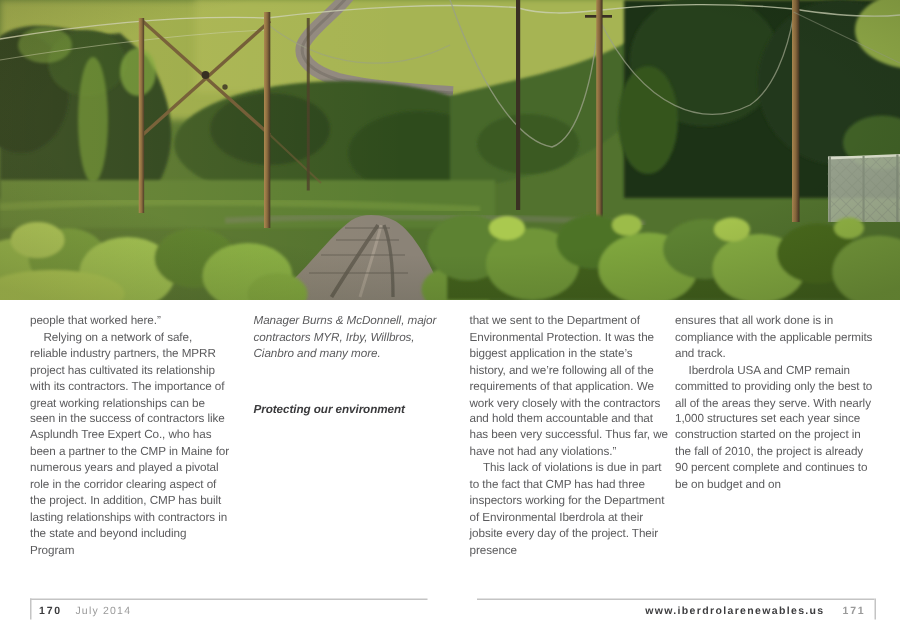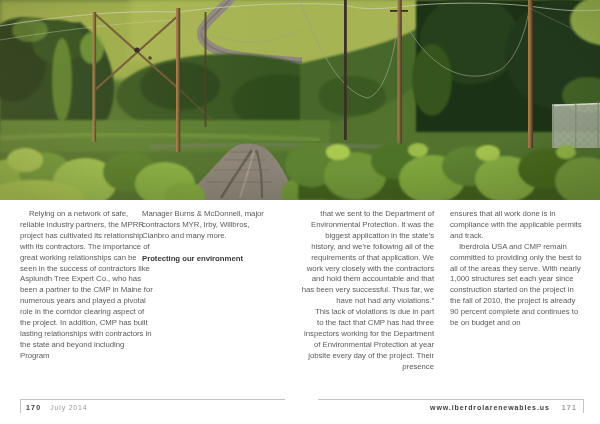--- a/index.html
+++ b/index.html
@@ -2,23 +2,23 @@
 <html><head>
 <meta charset="utf-8">
 <style>
   html,body{margin:0;padding:0;background:#e8e8e8;}
   .page{position:relative;width:600px;height:424px;background:#ffffff;overflow:hidden;
         font-family:"Liberation Sans",sans-serif;}
   .photo{position:absolute;left:0;top:0;width:600px;height:200px;overflow:hidden;}
   .photo svg{display:block;}
   .col{position:absolute;top:209px;width:134px;}
   .col p{margin:0;font-size:7.8px;line-height:10.9px;color:#5b5b5d;letter-spacing:-0.05px;}
-  .col p.heading{font-weight:bold;color:#3a3a3c;margin-top:12px;}
+  .col p.heading{font-weight:bold;color:#3a3a3c;margin-top:26px;}
   .col p.indent{text-indent:9px;}
-  .c1{left:20px;} .c2{left:142px;} .c3{left:300px;text-align:right;} .c4{left:450px;width:133px;}
+  .c1{left:20px;} .c2{left:169px;font-style:italic;} .c3{left:313px;} .c4{left:450px;width:133px;}
   .rule{position:absolute;height:1px;background:#c4c4c4;top:399px;}
   .rule-l{left:20px;width:265px;} .rule-r{left:318px;width:265px;}
   .tick{position:absolute;width:1px;height:14px;background:#c4c4c4;top:399px;}
   .tick-l{left:20px;} .tick-r{left:583px;}
   .foot{position:absolute;top:404px;font-size:7px;white-space:nowrap;}
   .foot-l{left:26px;} .foot-r{right:23px;text-align:right;}
   .pgnum{font-weight:bold;color:#3c3c3e;letter-spacing:1.2px;}
   .foot-sub{color:#9a9a9a;letter-spacing:0.8px;margin-left:9px;}
   .foot-url{font-weight:bold;color:#3c3c3e;letter-spacing:0.9px;}
   .pgnum-r{color:#9a9a9a;font-weight:bold;letter-spacing:1.2px;margin-left:12px;}
@@ -147,29 +147,30 @@
         <ellipse cx="488" cy="153" rx="12" ry="8" fill="#a5c34e"></ellipse>
         <ellipse cx="566" cy="152" rx="10" ry="7" fill="#93b545"></ellipse>
       </g>
 
       <rect x="0" y="0" width="600" height="200" fill="url(#warm)"></rect>
       <rect x="0" y="0" width="600" height="200" fill="url(#vg)"></rect>
     </svg>
   </div>
 
   <div class="col c1">
+      <p class="body">people that worked here.”</p>
       <p class="body indent">Relying on a network of safe, reliable industry partners, the MPRR project has cultivated its relationship with its contractors. The importance of great working relationships can be seen in the success of contractors like Asplundh Tree Expert Co., who has been a partner to the CMP in Maine for numerous years and played a pivotal role in the corridor clearing aspect of the project. In addition, CMP has built lasting relationships with contractors in the state and beyond including Program</p>
     </div>
   <div class="col c2">
       <p class="body">Manager Burns &amp; McDonnell, major contractors MYR, Irby, Willbros, Cianbro and many more.</p>
       <p class="heading">Protecting our environment</p>
     </div>
   <div class="col c3">
       <p class="body">that we sent to the Department of Environmental Protection.  It was the biggest application in the state’s history, and we’re following all of the requirements of that application.  We work very closely with the contractors and hold them accountable and that has been very successful.  Thus far, we have not had any violations.”</p>
-      <p class="body indent">This lack of violations is due in part to the fact that CMP has had three inspectors working for the Department of Environmental Protection at year jobsite every day of the project.  Their presence</p>
+      <p class="body indent">This lack of violations is due in part to the fact that CMP has had three inspectors working for the Department of Environmental Iberdrola at their jobsite every day of the project.  Their presence</p>
     </div>
   <div class="col c4">
       <p class="body">ensures that all work done is in compliance with the applicable permits and track.</p>
       <p class="body indent">Iberdrola USA and CMP remain committed to providing only the best to all of the areas they serve. With nearly 1,000 structures set each year since construction started on the project in the fall of 2010, the project is already 90 percent complete and continues to be on budget and on</p>
     </div>
 
   <div class="rule rule-l"></div>
   <div class="tick tick-l"></div>
   <div class="rule rule-r"></div>
   <div class="tick tick-r"></div>

